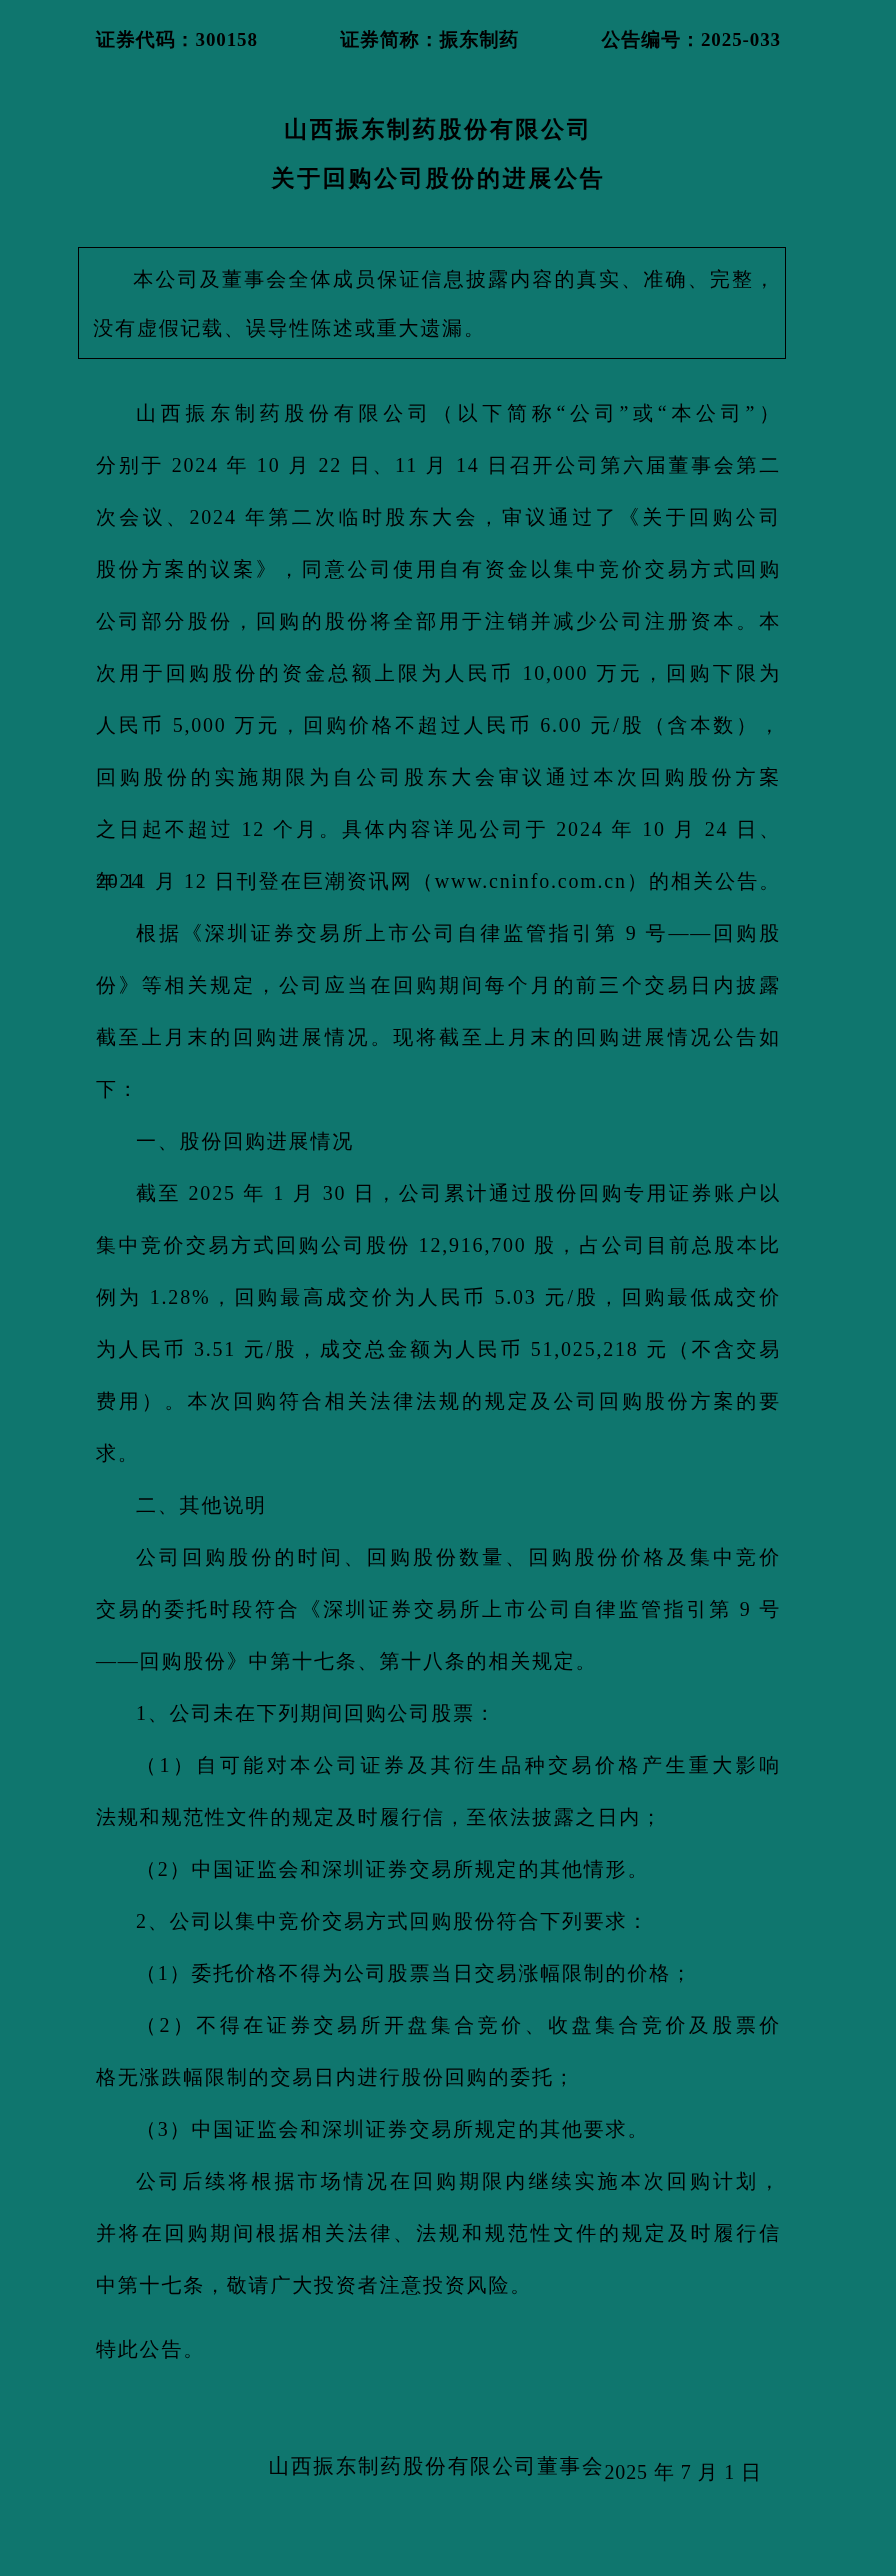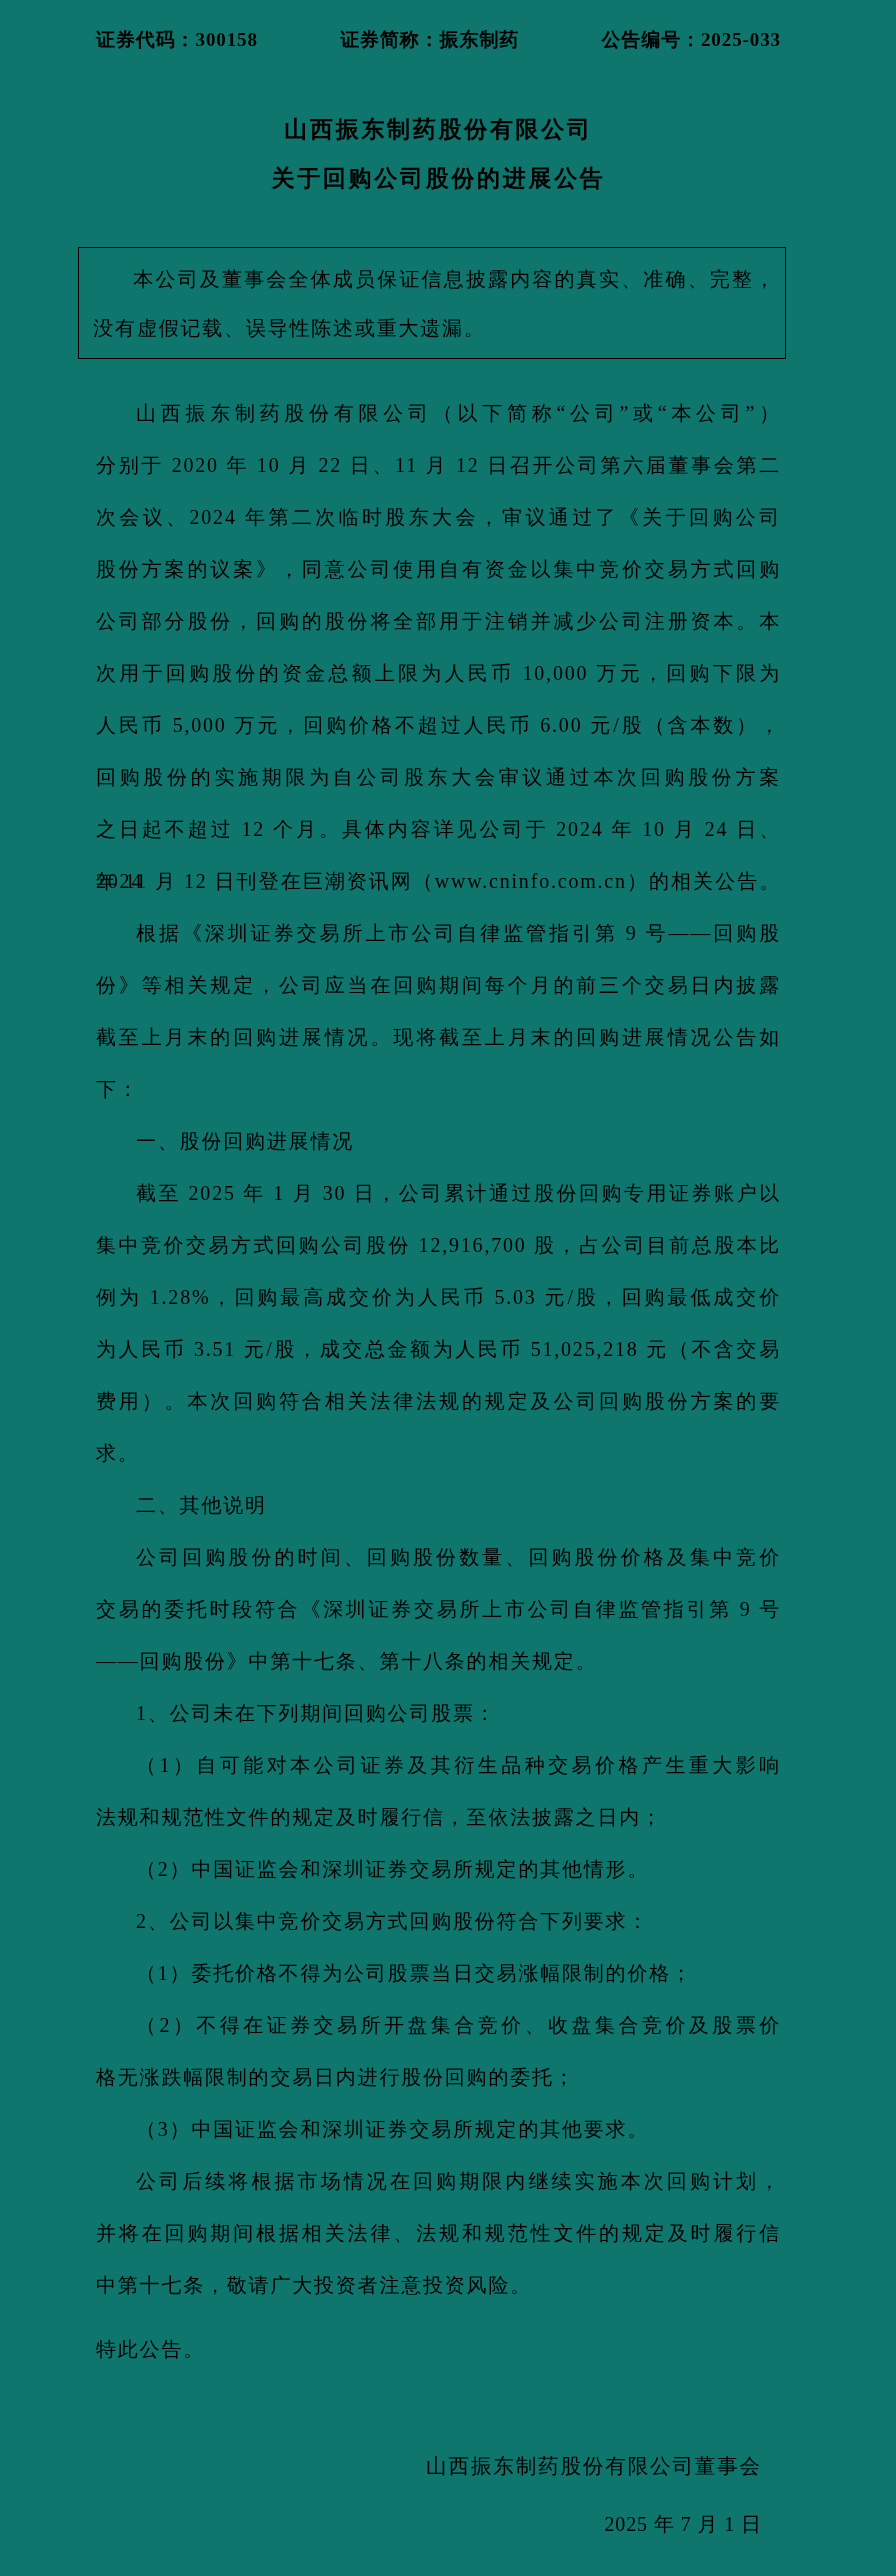--- a/index.html
+++ b/index.html
@@ -44,21 +44,21 @@
   }
   .line.j { white-space:normal; text-align:justify; text-align-last:justify; text-justify:inter-character; }
   .line.first { text-indent:2em; }
   .line.heading { font-weight:normal; }
   .body-block { margin-top:28px; }
   .closing { margin-top:12.5px; }
   
   .signature {
     margin-top:65px; margin-right:19px; margin-left:auto;
     width:fit-content;
-    display:flex; flex-direction:column; align-items:flex-end;
+    display:flex; align-items:flex-start;
   }
   .sig-company {
     font-size:20.6px; letter-spacing:1.8px;
     height:52px; line-height:52px; white-space:nowrap;
   }
   .sig-date {
     margin-top:6.3px;
     font-size:20px; letter-spacing:0.9px;
     height:52px; line-height:52px; white-space:nowrap;
   }
@@ -77,21 +77,21 @@
   <h1 class="title1">山西振东制药股份有限公司</h1>
   <h1 class="title2">关于回购公司股份的进展公告</h1>
 
   <div class="statement-box" id="disclaimer-lines">
       <div class="line first j">本公司及董事会全体成员保证信息披露内容的真实、准确、完整，</div>
       <div class="line">没有虚假记载、误导性陈述或重大遗漏。</div>
     </div>
 
   <div class="body-block" id="body-lines">
       <div class="line first j">山西振东制药股份有限公司（以下简称“公司”或“本公司”）</div>
-      <div class="line j">分别于 2020 年 10 月 22 日、11 月 12 日召开公司第六届董事会第二</div>
+      <div class="line j">分别于 2024 年 10 月 22 日、11 月 14 日召开公司第六届董事会第二</div>
       <div class="line j">次会议、2024 年第二次临时股东大会，审议通过了《关于回购公司</div>
       <div class="line j">股份方案的议案》，同意公司使用自有资金以集中竞价交易方式回购</div>
       <div class="line j">公司部分股份，回购的股份将全部用于注销并减少公司注册资本。本</div>
       <div class="line j">次用于回购股份的资金总额上限为人民币 10,000 万元，回购下限为</div>
       <div class="line j">人民币 5,000 万元，回购价格不超过人民币 6.00 元/股（含本数），</div>
       <div class="line j">回购股份的实施期限为自公司股东大会审议通过本次回购股份方案</div>
       <div class="line j">之日起不超过 12 个月。具体内容详见公司于 2024 年 10 月 24 日、2024</div>
       <div class="line j">年 11 月 12 日刊登在巨潮资讯网（www.cninfo.com.cn）的相关公告。</div>
       <div class="line first j">根据《深圳证券交易所上市公司自律监管指引第 9 号——回购股</div>
       <div class="line j">份》等相关规定，公司应当在回购期间每个月的前三个交易日内披露</div>

